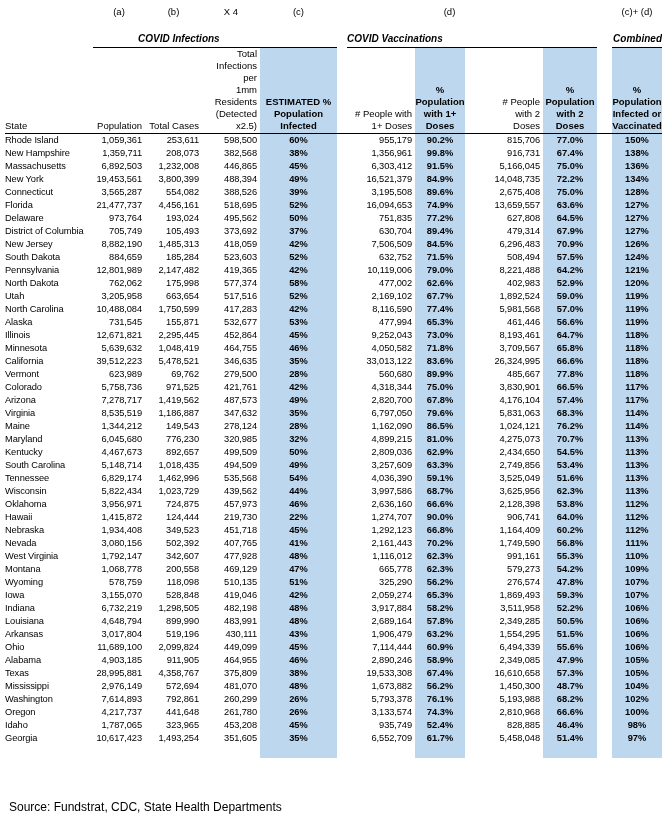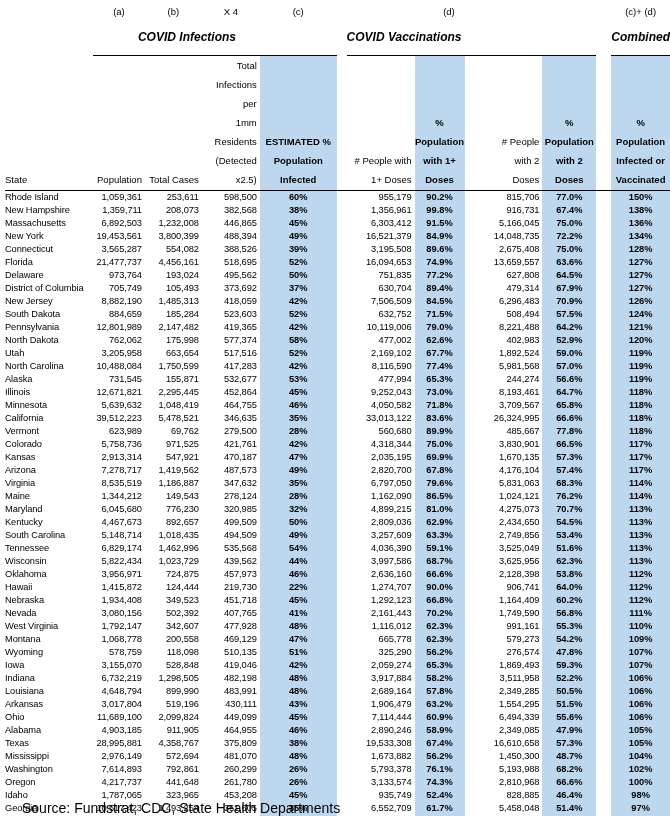--- a/index.html
+++ b/index.html
@@ -12,45 +12,45 @@
   td,th{padding:0;font-weight:normal;overflow:hidden;}
   
   .w-state{width:88px;} .w-pop{width:52px;} .w-cases{width:57px;}
   .w-per1mm{width:58px;} .w-est{width:77px;} .w-gap1{width:10px;}
   .w-p1{width:68px;} .w-pct1{width:50px;} .w-p2{width:78px;}
   .w-pct2{width:54px;} .w-gap2{width:15px;} .w-comb{width:50px;}
 
   .letters td{font-size:9.5px;height:18px;vertical-align:top;text-align:center;padding-top:2px;}
   .letters .d-span{padding-right:45px;}
 
-  .sections td{font-size:12px;height:20px;vertical-align:bottom;padding-bottom:11px;}
+  .sections td{font-size:10px;height:20px;vertical-align:bottom;padding-bottom:3px;}
   .sec{font-weight:bold;font-style:italic;border-bottom:1.5px solid #000;}
   .sec-inf{text-align:left;padding-left:45px;}
   .sec-vax{text-align:left;}
   .sec-comb{text-align:right;}
 
   .colhead td{
-    font-size:9.5px;line-height:19px;vertical-align:bottom;
+    font-size:9.5px;line-height:12px;vertical-align:bottom;
     border-bottom:1.5px solid #000;padding-bottom:1px;
   }
   .pre{white-space:pre-line;}
   .right{text-align:right;padding-right:3px;}
   .left{text-align:left;}
   .center{text-align:center;}
   .blue{background:#BDD7EE;}
   .bold{font-weight:bold;}
 
   tbody td{font-size:9.3px;height:13px;line-height:13px;white-space:nowrap;}
   tbody .num{text-align:right;padding-right:3px;letter-spacing:-0.1px;}
   tbody .state{text-align:left;letter-spacing:-0.1px;}
   tbody .pct{text-align:center;font-weight:bold;}
   .tailrow td{height:13px;}
 
   .source{
-    position:absolute;left:22px;top:800px;font-size:14px;
+    position:absolute;left:9px;top:800px;font-size:12px;
     font-family:"Liberation Sans",sans-serif;
   }
 </style>
 </head>
 <body>
 
 <div class="sheet">
   <table>
     <colgroup>
       <col class="w-state">
@@ -318,21 +318,21 @@
         </tr>
         <tr>
           <td class="state">Alaska</td>
           <td class="num">731,545</td>
           <td class="num">155,871</td>
           <td class="num">532,677</td>
           <td class="pct blue">53%</td>
           <td></td>
           <td class="num">477,994</td>
           <td class="pct blue">65.3%</td>
-          <td class="num">244,274</td>
+          <td class="num">461,446</td>
           <td class="pct blue">56.6%</td>
           <td></td>
           <td class="pct blue">119%</td>
         </tr>
         <tr>
           <td class="state">Illinois</td>
           <td class="num">12,671,821</td>
           <td class="num">2,295,445</td>
           <td class="num">452,864</td>
           <td class="pct blue">45%</td>
@@ -390,34 +390,20 @@
           <td class="state">Colorado</td>
           <td class="num">5,758,736</td>
           <td class="num">971,525</td>
           <td class="num">421,761</td>
           <td class="pct blue">42%</td>
           <td></td>
           <td class="num">4,318,344</td>
           <td class="pct blue">75.0%</td>
           <td class="num">3,830,901</td>
           <td class="pct blue">66.5%</td>
-          <td></td>
-          <td class="pct blue">117%</td>
-        </tr>
-        <tr>
-          <td class="state">Kansas</td>
-          <td class="num">2,913,314</td>
-          <td class="num">547,921</td>
-          <td class="num">470,187</td>
-          <td class="pct blue">47%</td>
-          <td></td>
-          <td class="num">2,035,195</td>
-          <td class="pct blue">69.9%</td>
-          <td class="num">1,670,135</td>
-          <td class="pct blue">57.3%</td>
           <td></td>
           <td class="pct blue">117%</td>
         </tr>
         <tr>
           <td class="state">Arizona</td>
           <td class="num">7,278,717</td>
           <td class="num">1,419,562</td>
           <td class="num">487,573</td>
           <td class="pct blue">49%</td>
           <td></td>

